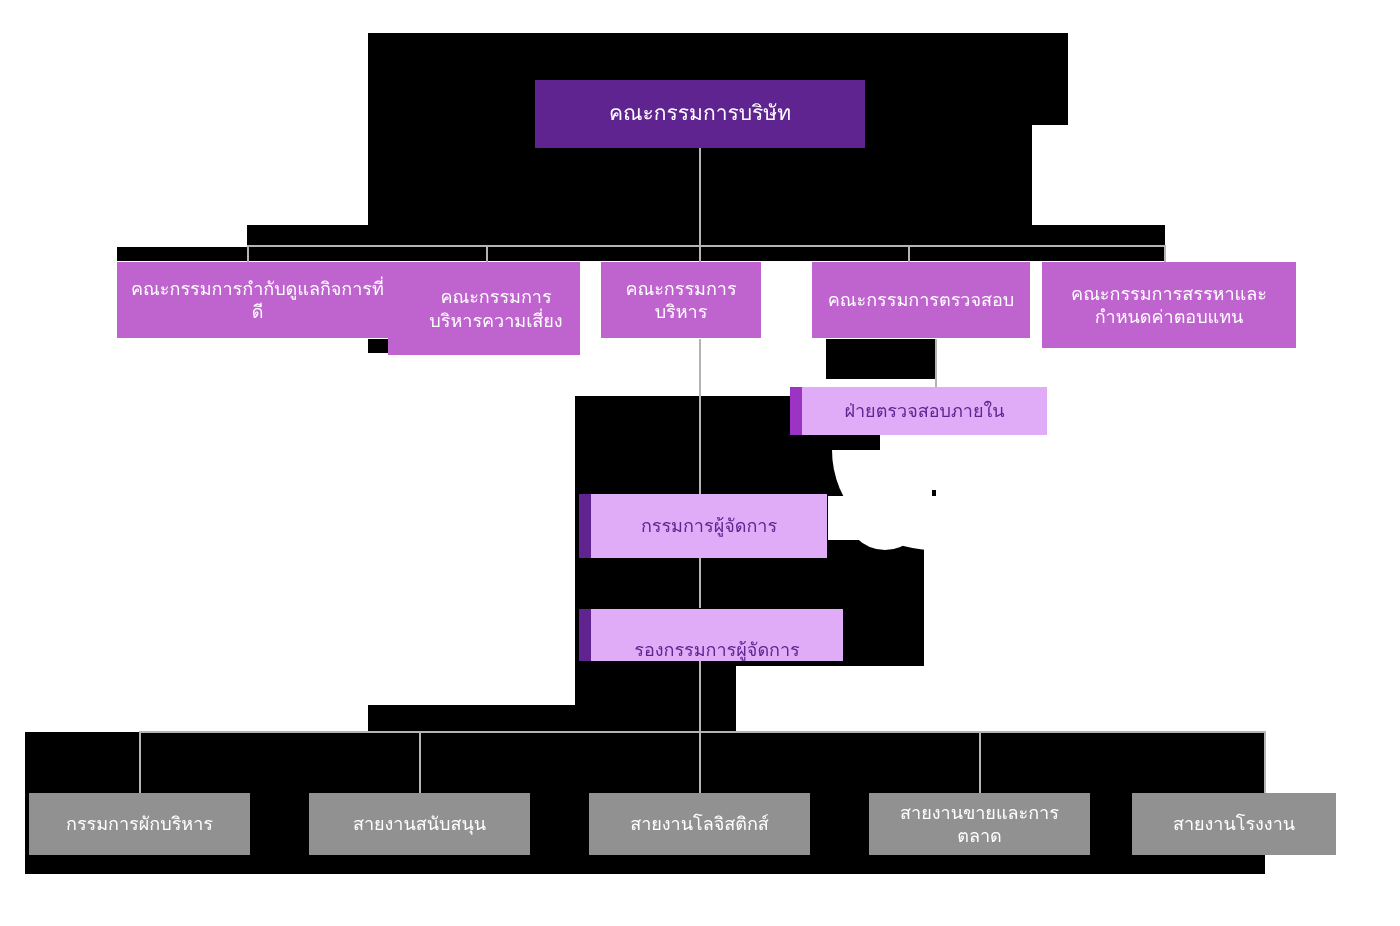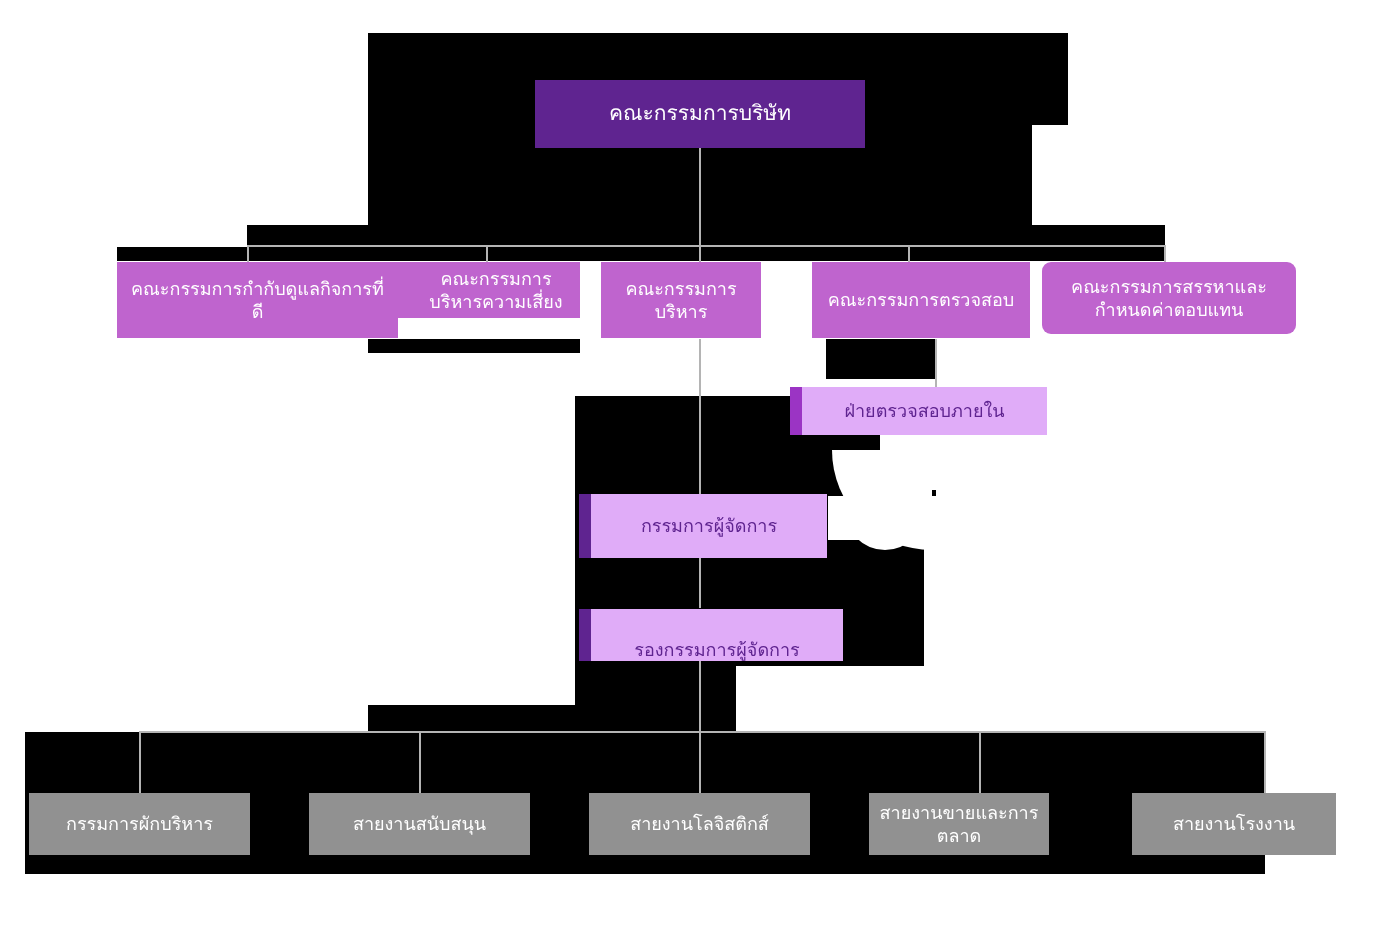--- a/index.html
+++ b/index.html
@@ -103,30 +103,30 @@
   <div class="ln ln-v" style="left:979px;top:731px;height:62px;"></div>
   <div class="ln ln-v" style="left:1264px;top:731px;height:62px;"></div>
 
   <div class="node n-board" style="left:535px;top:36px;width:330px;height:68px;margin-top:44px;">
     <span class="lbl">คณะกรรมการบริษัท</span>
   </div>
 
   <div class="node n-comm" style="left:117px;top:262px;width:281px;height:76px;">
     <span class="lbl">คณะกรรมการกำกับดูแลกิจการที่ดี</span>
   </div>
-  <div class="node n-comm" style="left:388px;top:262px;width:192px;height:56px;padding-left:24px;">
+  <div class="node n-comm" style="left:388px;top:262px;width:192px;height:93px;padding-left:24px;">
     <span class="lbl">คณะกรรมการบริหารความเสี่ยง</span>
   </div>
   <div class="node n-comm" style="left:601px;top:262px;width:160px;height:76px;">
     <span class="lbl">คณะกรรมการบริหาร</span>
   </div>
   <div class="node n-comm" style="left:812px;top:262px;width:218px;height:76px;">
     <span class="lbl">คณะกรรมการตรวจสอบ</span>
   </div>
-  <div class="node n-comm" style="left:1042px;top:262px;width:254px;height:72px;border-radius:9px;">
+  <div class="node n-comm" style="left:1042px;top:262px;width:254px;height:86px;">
     <span class="lbl">คณะกรรมการสรรหาและกำหนดค่าตอบแทน</span>
   </div>
 
   <div class="node n-exec" style="left:790px;top:387px;width:257px;height:48px;">
     <span class="lbl">ฝ่ายตรวจสอบภายใน</span>
   </div>
 
   <div class="node n-exec deep" style="left:579px;top:494px;width:248px;height:64px;">
     <span class="lbl">กรรมการผู้จัดการ</span>
   </div>
@@ -137,20 +137,20 @@
 
   <div class="node n-div" style="left:29px;top:793px;width:221px;height:62px;">
     <span class="lbl">กรรมการผักบริหาร</span>
   </div>
   <div class="node n-div" style="left:309px;top:793px;width:221px;height:62px;">
     <span class="lbl">สายงานสนับสนุน</span>
   </div>
   <div class="node n-div" style="left:589px;top:793px;width:221px;height:62px;justify-content:flex-end;">
     <span class="lbl">สายงานโลจิสติกส์</span>
   </div>
-  <div class="node n-div" style="left:869px;top:793px;width:180px;height:62px;">
+  <div class="node n-div" style="left:869px;top:793px;width:221px;height:62px;">
     <span class="lbl">สายงานขายและการตลาด</span>
   </div>
   <div class="node n-div" style="left:1132px;top:793px;width:204px;height:62px;">
     <span class="lbl">สายงานโรงงาน</span>
   </div>
 
 </div>
 
 </body></html>

